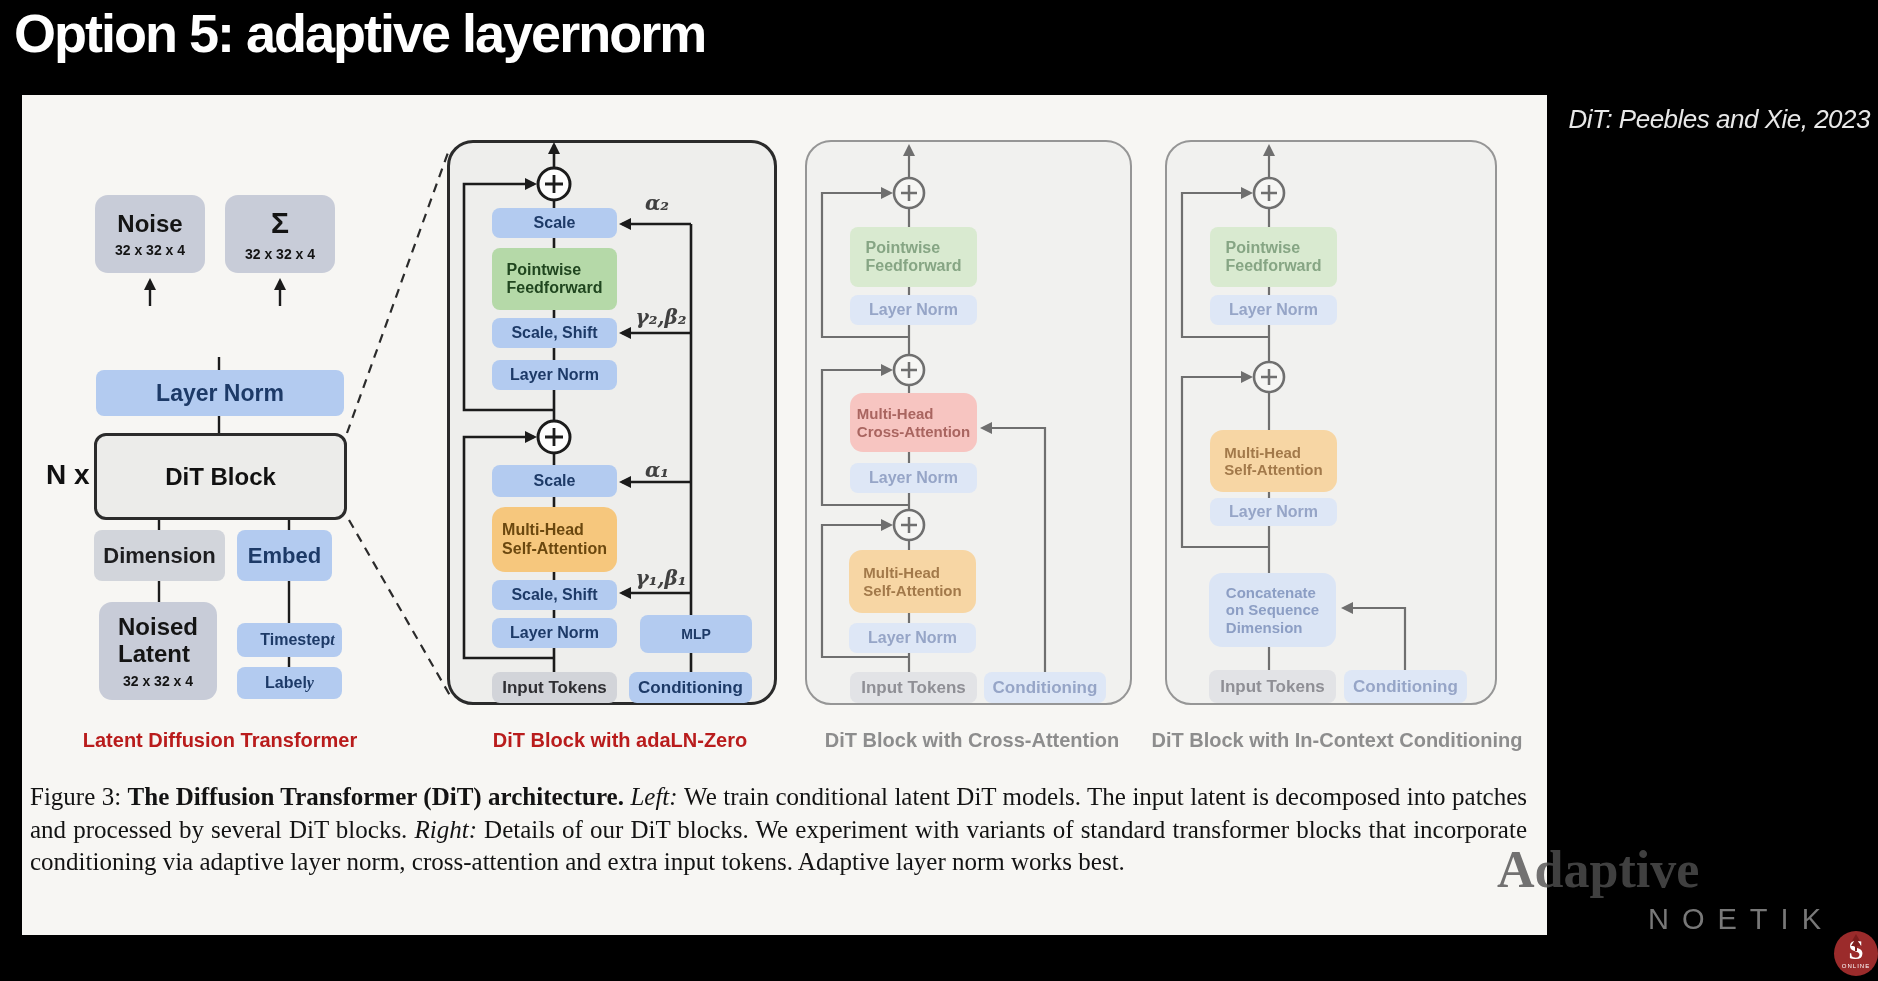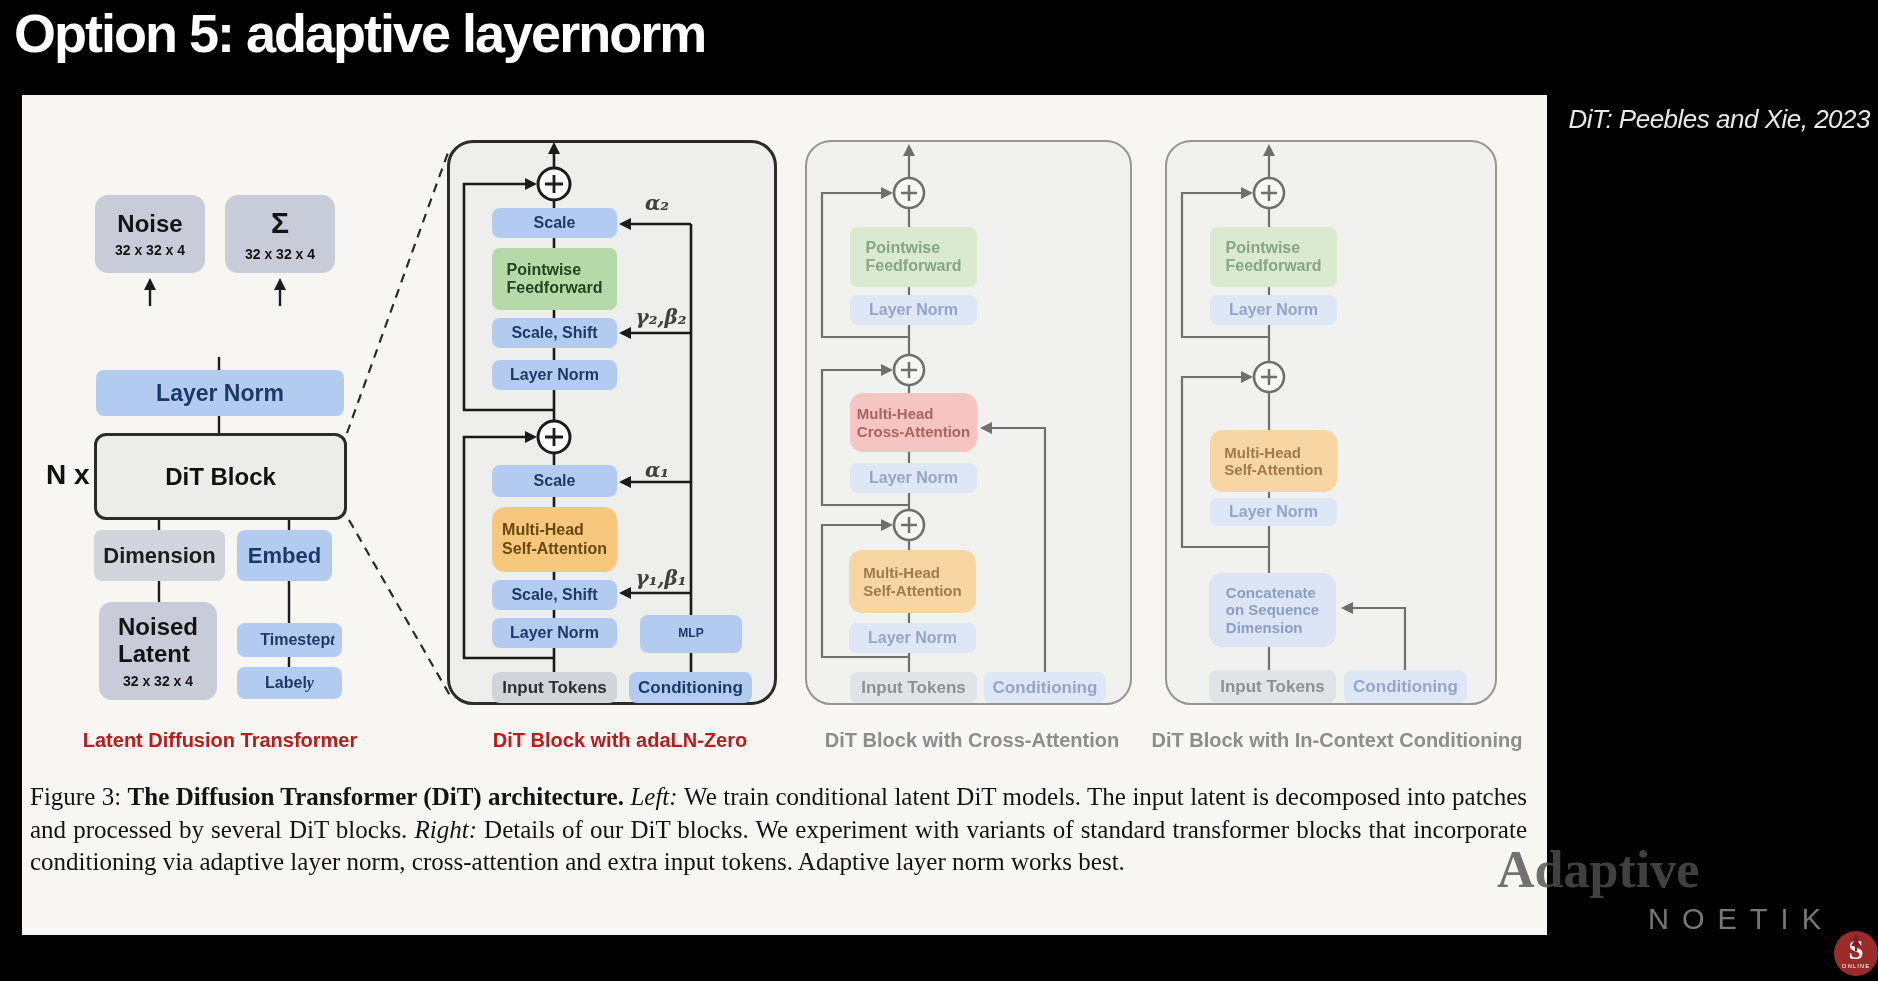--- a/index.html
+++ b/index.html
@@ -176,21 +176,21 @@
     <div class="box c-blue" style="left:470px;top:223px;width:125px;height:30px;font-size:16px;">Scale, Shift</div>
     <div class="greek" style="left:603px;top:210px;width:72px;">γ₂,β₂</div>
     <div class="box c-blue" style="left:470px;top:265px;width:125px;height:30px;font-size:16px;">Layer Norm</div>
     <div class="box c-blue" style="left:470px;top:370px;width:125px;height:32px;font-size:16px;">Scale</div>
     <div class="greek" style="left:605px;top:363px;width:60px;">α₁</div>
     <div class="box c-orange r14" style="left:470px;top:412px;width:125px;height:65px;font-size:16px;">Multi-Head
 Self-Attention</div>
     <div class="box c-blue" style="left:470px;top:485px;width:125px;height:30px;font-size:16px;">Scale, Shift</div>
     <div class="greek" style="left:603px;top:471px;width:72px;">γ₁,β₁</div>
     <div class="box c-blue" style="left:470px;top:523px;width:125px;height:30px;font-size:16px;">Layer Norm</div>
-    <div class="box c-blue" style="left:618px;top:520px;width:102px;height:38px;font-size:12px;">MLP</div>
+    <div class="box c-blue" style="left:618px;top:520px;width:112px;height:38px;font-size:14px;">MLP</div>
     <div class="box c-ingray" style="left:470px;top:577px;width:125px;height:31px;font-size:17px;">Input Tokens</div>
     <div class="box c-blue" style="left:607px;top:577px;width:123px;height:31px;font-size:17px;">Conditioning</div>
     <div class="diag-cap" style="left:598px;">DiT Block with adaLN-Zero</div>
 
     <div class="box f-green" style="left:828px;top:132px;width:127px;height:60px;font-size:16px;">Pointwise
 Feedforward</div>
     <div class="box f-blue" style="left:828px;top:200px;width:127px;height:30px;font-size:16px;">Layer Norm</div>
     <div class="box f-pink r14" style="left:828px;top:298px;width:127px;height:59px;font-size:15px;">Multi-Head
 Cross-Attention</div>
     <div class="box f-blue" style="left:828px;top:368px;width:127px;height:30px;font-size:16px;">Layer Norm</div>

